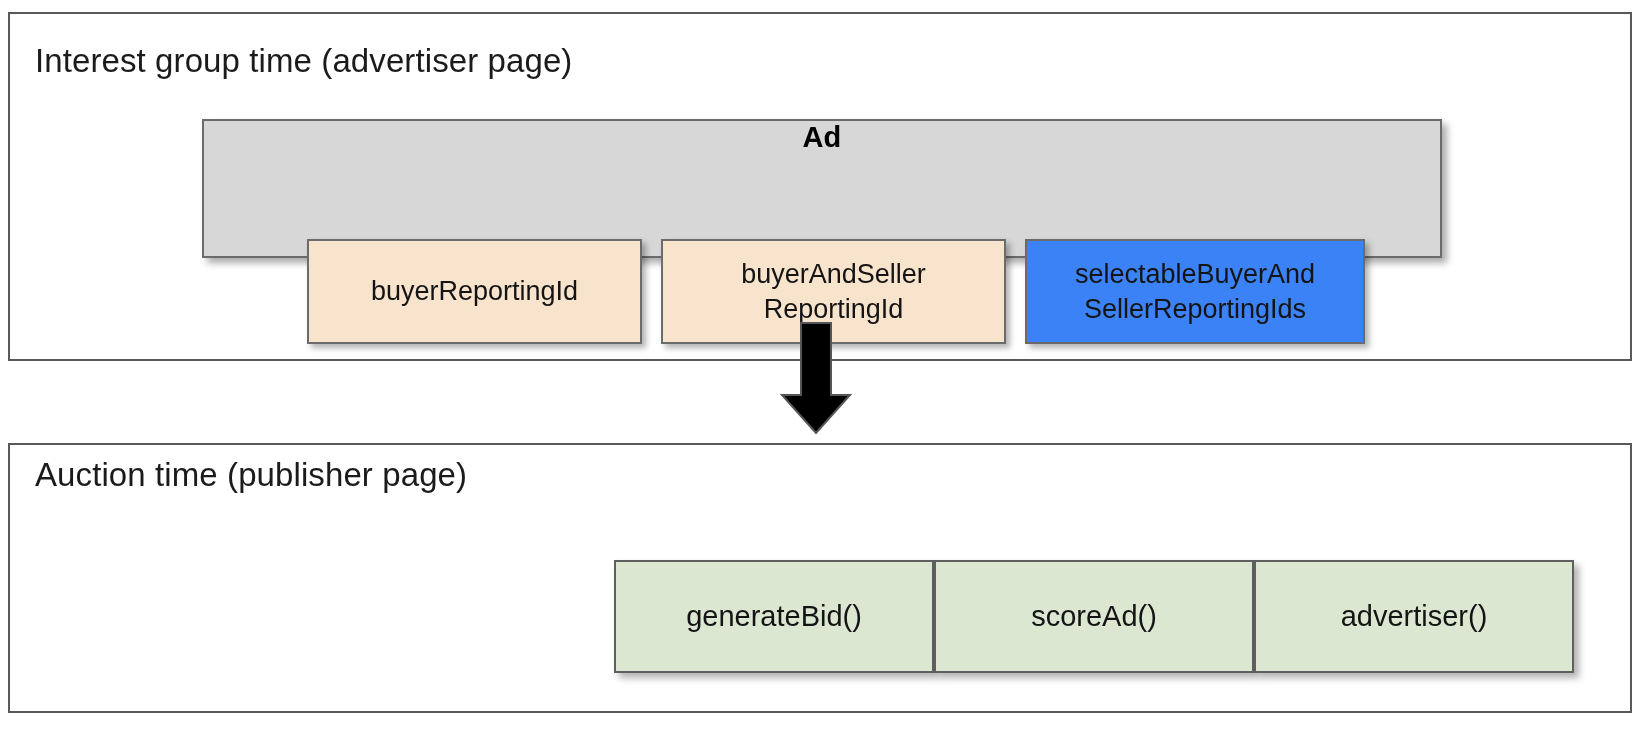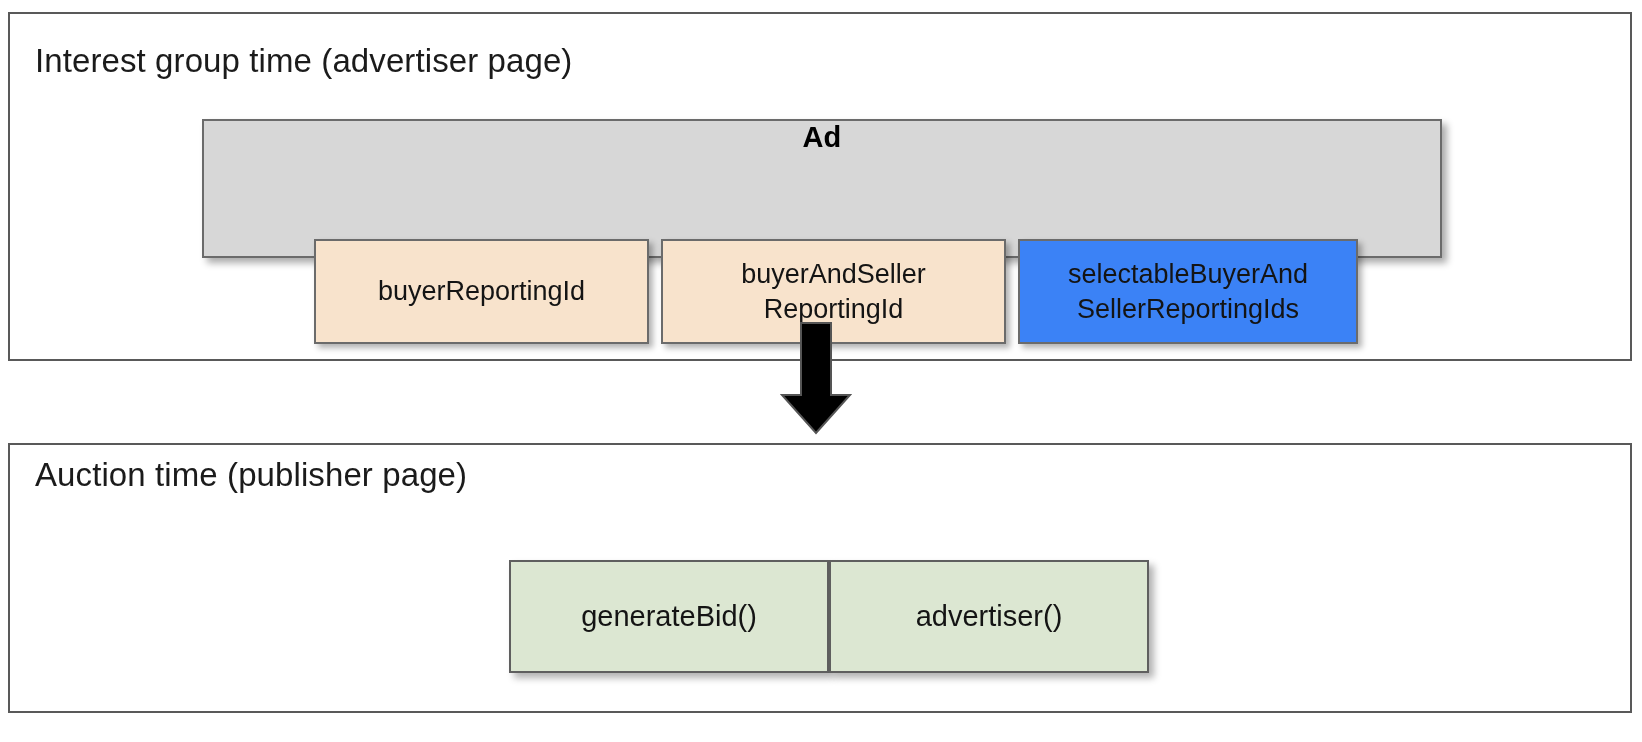--- a/index.html
+++ b/index.html
@@ -84,21 +84,21 @@
     text-align: center;
     font-size: 29px;
     font-weight: bold;
     color: #000000;
     letter-spacing: 0.2px;
   }
 
   .ad-fields {
     display: flex;
     align-items: flex-start;
-    gap: 12px;
+    gap: 19px;
     height: 100%;
     padding-left: 28px;
   }
 
   .reporting-box {
     border: 2px solid #6b6b6b;
     box-sizing: border-box;
     box-shadow: 4px 4px 6px rgba(0,0,0,0.30);
     display: flex;
     align-items: center;
@@ -124,21 +124,21 @@
   }
 
   
   #function-row {
     position: absolute;
     left: 74px;
     top: 115px;
     width: 1490px;
     height: 116px;
     display: flex;
-    justify-content: center;
+    justify-content: flex-end;
     align-items: flex-start;
   }
   .function-box {
     background: #dce7d2;
     border: 2px solid #5f5f5f;
     box-sizing: border-box;
     box-shadow: 5px 5px 7px rgba(0,0,0,0.30);
     display: flex;
     align-items: center;
     justify-content: center;
@@ -195,20 +195,23 @@
   <div class="panel" id="panel-publisher">
 
     <div class="panel-title" id="title-publisher">Auction time (publisher page)</div>
 
     <div id="function-row">
 
       <div class="function-box w-0">
         <span>generateBid()</span>
       </div>
 
+      <div class="function-box w-1">
+        <span>scoreAd()</span>
+      </div>
 
 
       <div class="function-box w-3">
         <span>advertiser()</span>
       </div>
 
     </div>
   </div>
 
 </div>

